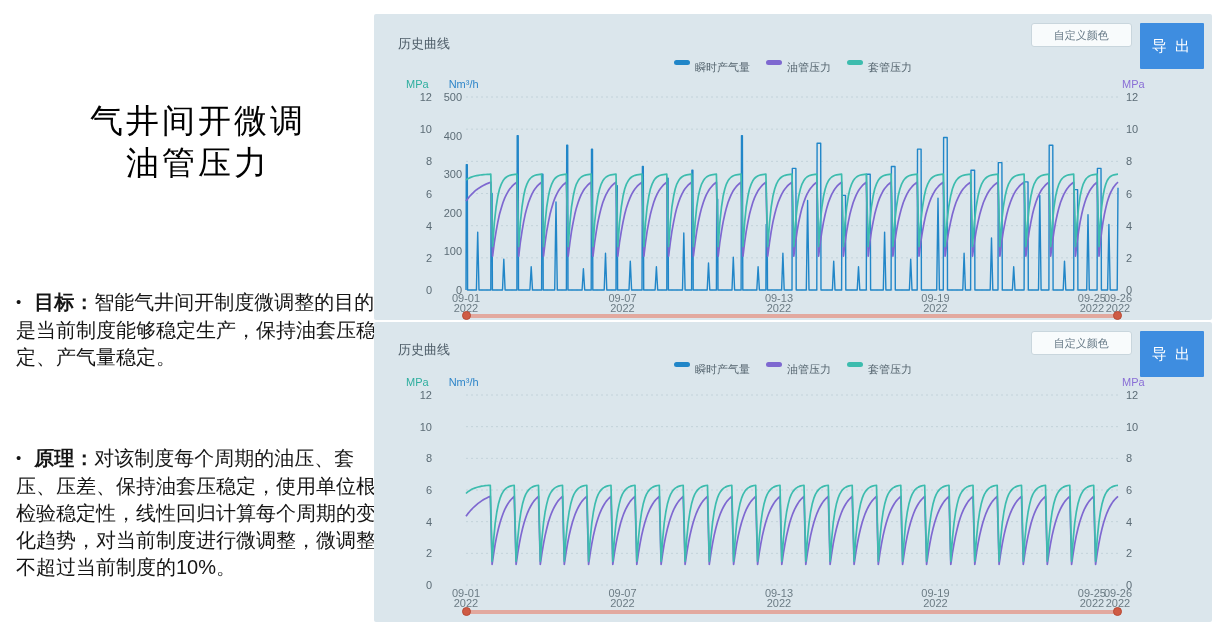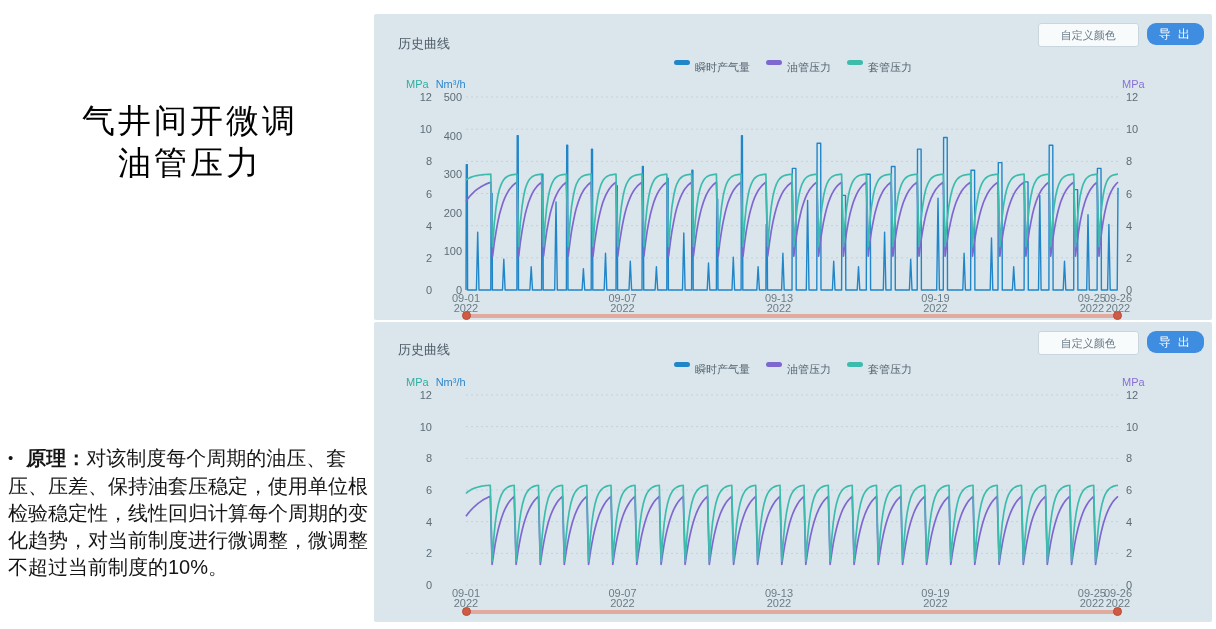--- a/index.html
+++ b/index.html
@@ -1,50 +1,50 @@
 <!DOCTYPE html>
 <html><head>
 <meta charset="utf-8">
 <style>
   html,body{margin:0;padding:0;background:#fff;font-family:"Liberation Sans",sans-serif;}
   .page{position:relative;width:1216px;height:629px;background:#fff;overflow:hidden;}
 
   
-  .left-col{position:absolute;left:4px;top:0;width:372px;height:600px;background:#fff;}
+  .left-col{position:absolute;left:12px;top:0;width:372px;height:600px;background:#fff;}
   .slide-title{position:absolute;top:100px;left:0;width:100%;text-align:center;
     font-family:"Liberation Serif","DejaVu Serif",serif;font-size:33px;line-height:42px;
     color:#000;letter-spacing:3px;}
   .bullet-p{position:absolute;left:4px;width:360px;font-size:20px;line-height:27px;color:#151515;}
   .bullet-p.b1{top:269px;}
   .bullet-p.b2{top:425px;}
   .bullet-glyph{display:inline-block;font-size:15px;margin-right:13px;transform:translateY(-2px);}
   .bullet-label{font-weight:bold;}
 
   
   .card{position:absolute;left:374px;width:838px;background:#dbe6ec;border-radius:2px;}
   .card.top{top:14px;height:306px;}
   .card.bot{top:322px;height:300px;}
   .card-title{position:absolute;left:24px;top:21px;font-size:13px;color:#4c5b66;}
   .card.bot .card-title{top:19px;}
   .btn-row{position:absolute;right:8px;top:9px;display:flex;gap:8px;}
   .btn-plain{height:22px;padding:0 22px;font-size:11px;color:#677a87;background:#f8fbfc;
     border:1px solid #c9d6dd;border-radius:3px;display:flex;align-items:center;cursor:pointer;}
-  .btn-primary{height:22px;padding:0 12px;font-size:12px;color:#fff;background:#3e8de0;
-    border:none;border-radius:9px;display:flex;align-items:center;cursor:pointer;letter-spacing:2px;}
+  .btn-primary{height:22px;padding:12px 12px;font-size:15px;color:#fff;background:#3e8de0;
+    border:none;border-radius:1px;display:flex;align-items:center;cursor:pointer;letter-spacing:2px;}
   .legend{position:absolute;left:0;width:100%;display:flex;justify-content:center;gap:16px;
     font-size:11px;color:#55656f;}
   .card.top .legend{top:46px;}
   .card.bot .legend{top:40px;}
   .legend-item{display:flex;align-items:flex-start;gap:5px;cursor:pointer;}
   .legend-swatch{width:16px;height:5px;border-radius:2.5px;display:inline-block;}
   .hdrL{position:absolute;left:32px;font-size:11px;white-space:nowrap;}
   .card.top .hdrL{top:64px;}
   .card.bot .hdrL{top:54px;}
   .hdrL .u-mpa{color:#2fae9f;}
-  .hdrL .u-flow{color:#2f86c9;margin-left:7px;}
+  .hdrL .u-flow{color:#2f86c9;margin-left:20px;}
   .hdrR{position:absolute;left:748px;font-size:11px;color:#8a6fd6;}
   .card.top .hdrR{top:64px;}
   .card.bot .hdrR{top:54px;}
   svg.chart{position:absolute;left:0;top:0;}
   svg.chart text{font-family:"Liberation Sans",sans-serif;}
 
   .slider{position:absolute;left:92px;width:652px;height:9px;}
   .card.top .slider{top:297px;}
   .card.bot .slider{top:285px;}
   .slider .bar{position:absolute;left:0;top:3px;width:100%;height:4px;background:#e2a99f;border-radius:2px;cursor:pointer;}
@@ -56,20 +56,21 @@
 </head>
 <body>
 
 <div class="page">
 
   <div class="left-col">
     <div class="slide-title">
       <div>气井间开微调</div>
       <div>油管压力</div>
     </div>
+    <p class="bullet-p b1"><span class="bullet-glyph">•</span><span class="bullet-label">目标：</span><span>智能气井间开制度微调整的目的是当前制度能够稳定生产，保持油套压稳定、产气量稳定。</span></p>
     <p class="bullet-p b2"><span class="bullet-glyph">•</span><span class="bullet-label">原理：</span><span>对该制度每个周期的油压、套压、压差、保持油套压稳定，使用单位根检验稳定性，线性回归计算每个周期的变化趋势，对当前制度进行微调整，微调整不超过当前制度的10%。</span></p>
   </div>
 
   <div class="card top">
     <div class="card-title">历史曲线</div>
     <div class="btn-row">
       <div class="btn-plain">自定义颜色</div>
       <div class="btn-primary">导 出</div>
     </div>
     <div class="legend">

